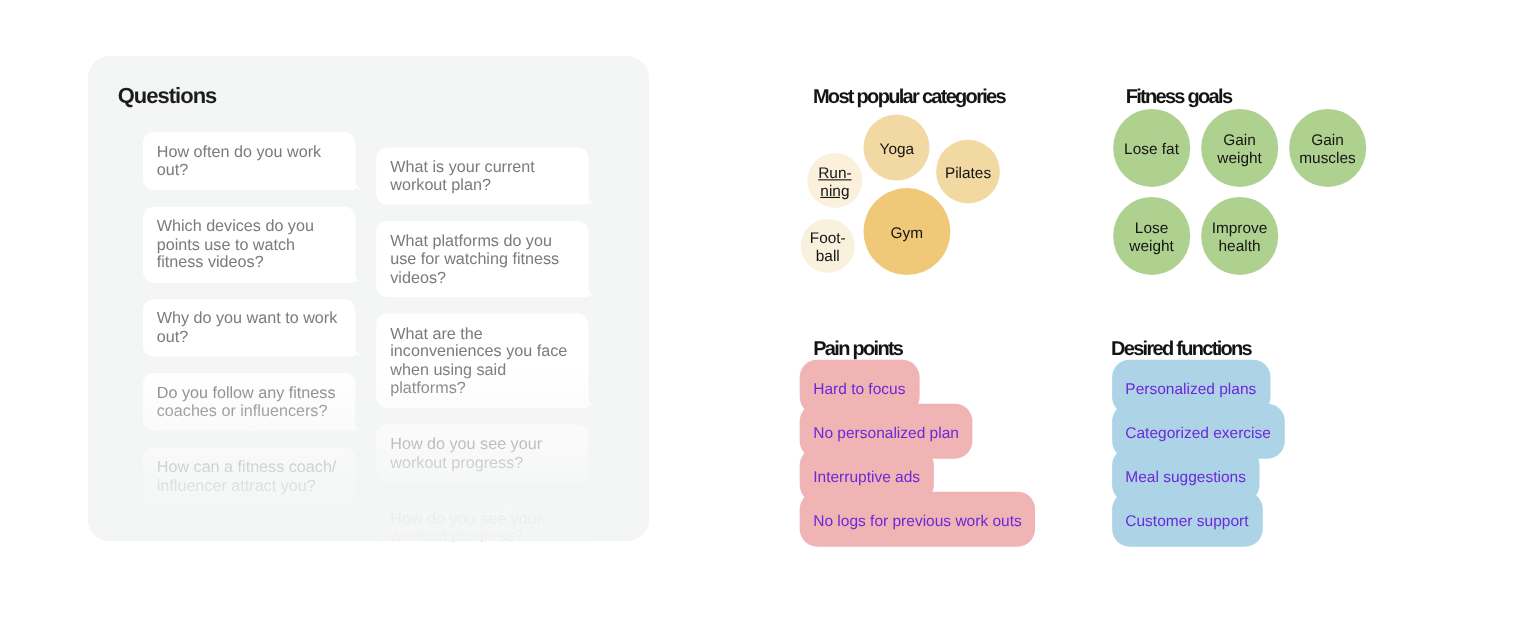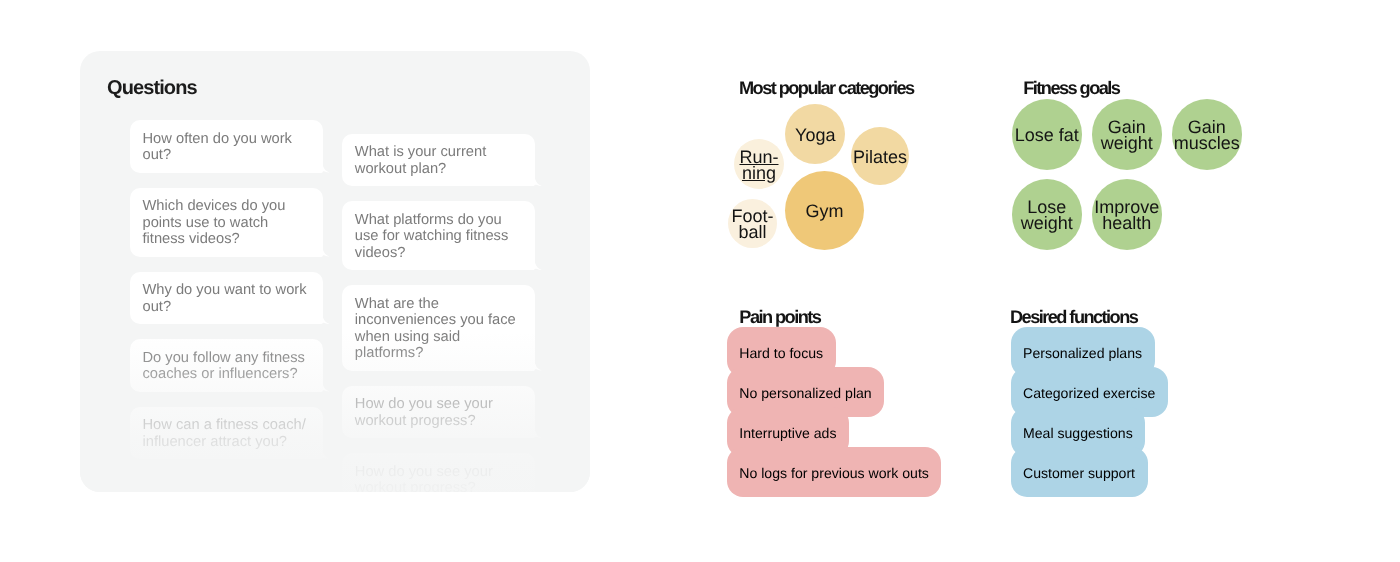--- a/index.html
+++ b/index.html
@@ -23,25 +23,25 @@
         background:#ffffff;
         clip-path:path('M 0 0 L 0 7 L 2.2 7 C 3.2 5.6 4.6 5.3 6.3 6.0 C 8.0 6.7 9.3 7 11 7 C 8.2 6.1 5.6 4.2 4.3 0 Z');}
 
   
   .sec-title{position:absolute;font-size:18.2px;font-weight:700;color:#141414;letter-spacing:-1.55px;
              margin:12px;line-height:20px;}
 
   
   .circle{position:absolute;border-radius:50%;display:flex;align-items:center;justify-content:center;
           padding-top:3px;box-sizing:border-box;
-          text-align:center;color:#141414;font-size:18px;line-height:15.7px;}
+          text-align:center;color:#141414;font-size:14px;line-height:15.7px;}
 
   
   .pill{position:absolute;height:50px;border-radius:16px;display:flex;align-items:center;
-        padding:1.5px 12.5px 0 12.5px;box-sizing:border-box;font-size:14.1px;color:#000000;white-space:nowrap;}
+        padding:1.5px 12.5px 0 12.5px;box-sizing:border-box;font-size:14.1px;color:#6d28d9;white-space:nowrap;}
 
 
   .q-fade{position:absolute;left:0;bottom:0;width:510px;height:160px;
           background:linear-gradient(to bottom,
              rgba(244,245,245,0) 0%,
              rgba(244,245,245,0.18) 15%,
              rgba(244,245,245,0.40) 33%,
              rgba(244,245,245,0.62) 50%,
              rgba(244,245,245,0.80) 66%,
              rgba(244,245,245,0.92) 82%,

